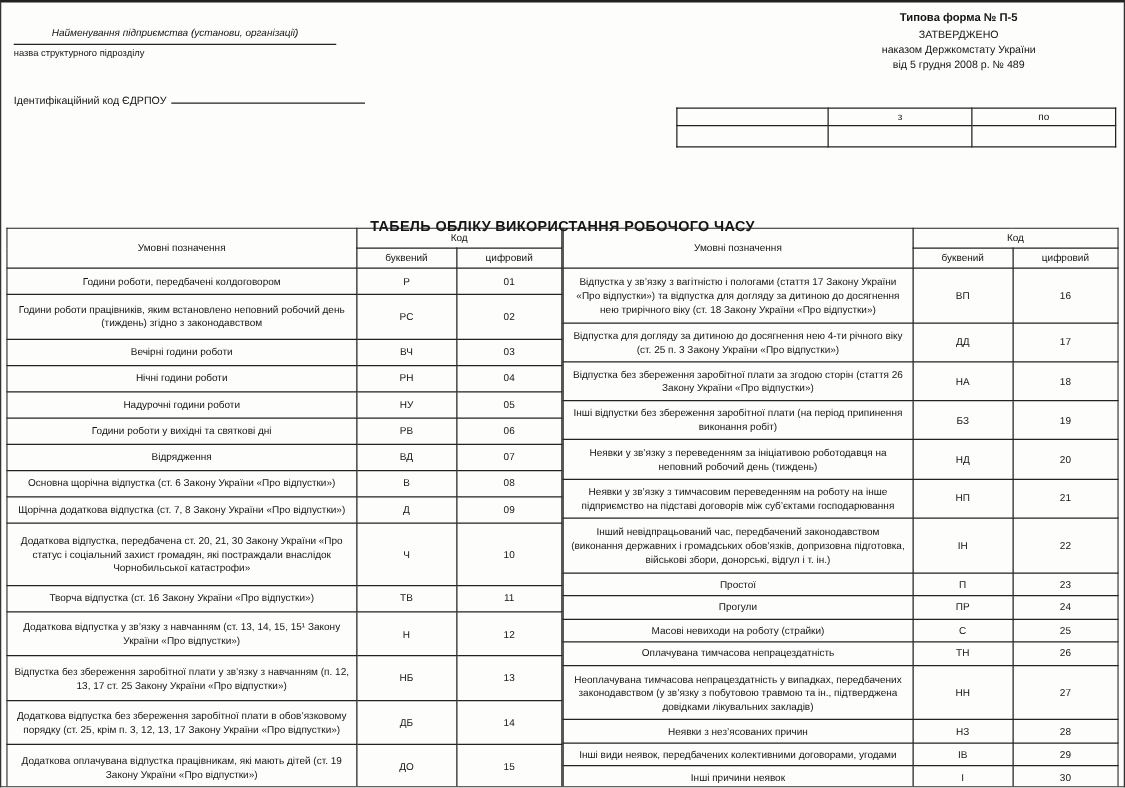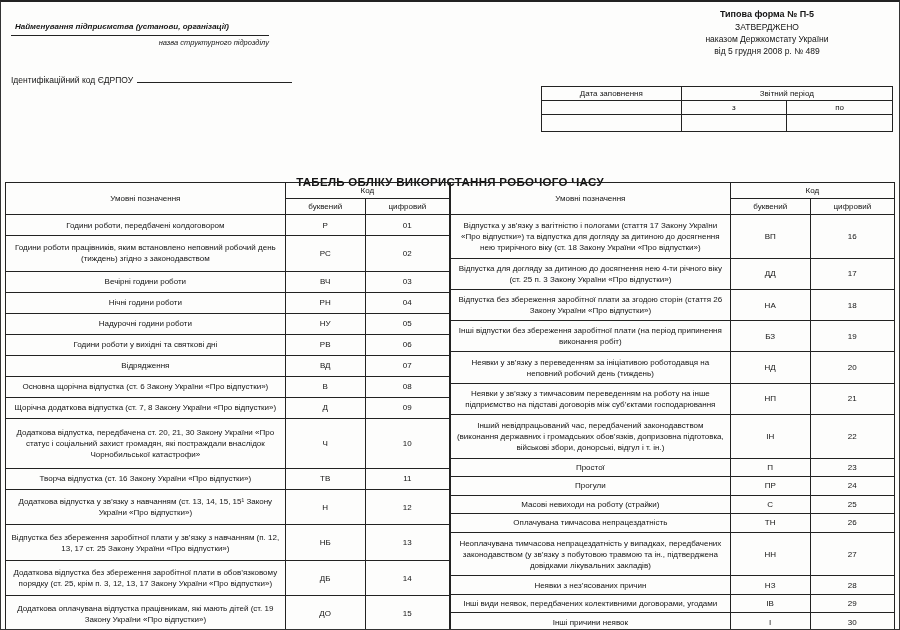--- a/index.html
+++ b/index.html
@@ -3,23 +3,23 @@
 <meta charset="utf-8">
 <style>
   html,body{margin:0;padding:0;background:#ffffff;}
   .page{
     position:relative;width:900px;height:630px;background:#fdfdfc;overflow:hidden;
     font-family:"Liberation Sans",sans-serif;color:#141414;
     border:1px solid #333;border-top:2px solid #222;box-sizing:border-box;
   }
   
   .hdr-left{position:absolute;left:10px;top:20px;width:258px;}
-  .company-label{font-style:italic;font-size:8px;text-align:left;padding:0 4px 3px;font-weight:bold;}
+  .company-label{font-style:italic;font-size:8px;text-align:center;padding:0 4px 3px;}
   .fill-rule{border-bottom:1px solid #222;height:1px;}
-  .division-label{font-style:italic;font-size:7.5px;text-align:right;padding-top:2px;}
+  .division-label{font-size:7.5px;text-align:left;padding-top:2px;}
   
   .hdr-right{position:absolute;right:8px;top:6px;width:248px;text-align:center;font-size:8.5px;line-height:12px;}
   .form-no{font-weight:bold;font-size:9px;line-height:13px;}
   
   .edrpou{position:absolute;left:10px;top:71px;font-size:8.5px;}
   .edrpou-line{display:inline-block;width:155px;border-bottom:1px solid #222;height:9px;vertical-align:baseline;margin-left:4px;}
   
   .date-table{position:absolute;left:540px;top:84px;width:352px;border-collapse:collapse;font-size:8px;}
   .date-table td{border:1px solid #222;text-align:center;padding:2px 4px;}
   .dt-c1{width:140px;}
@@ -55,24 +55,20 @@
     <div>наказом Держкомстату України</div>
     <div>від 5 грудня 2008 р. № 489</div>
   </div>
 
   <div class="edrpou">
     <span>Ідентифікаційний код ЄДРПОУ</span><span class="edrpou-line"></span>
   </div>
 
   <table class="date-table">
     <tbody>
-        <tr>
-      <td class="dt-c1">Дата заповнення</td>
-      <td colspan="2">Звітний період</td>
-    </tr>
     <tr>
       <td></td>
       <td class="dt-sub">з</td>
       <td class="dt-sub">по</td>
     </tr>
     <tr class="dt-blank-row">
       <td></td>
       <td></td>
       <td></td>
     </tr>

